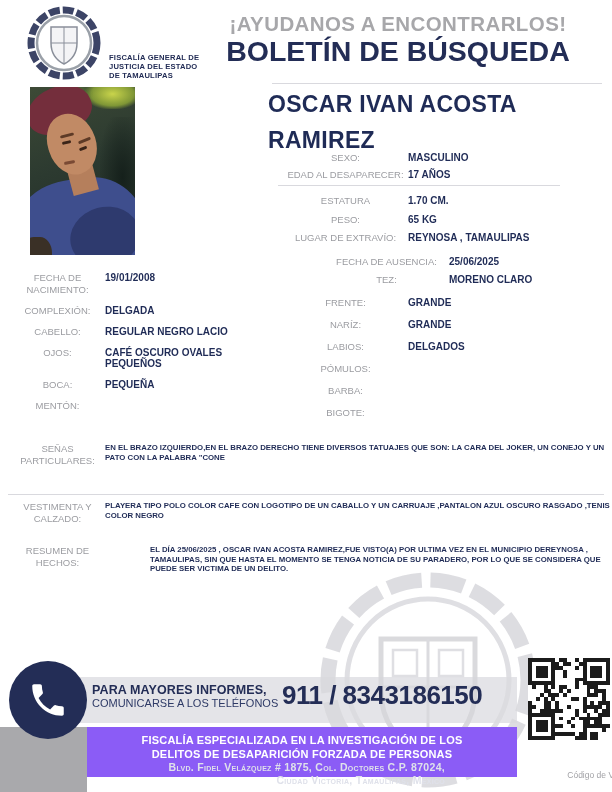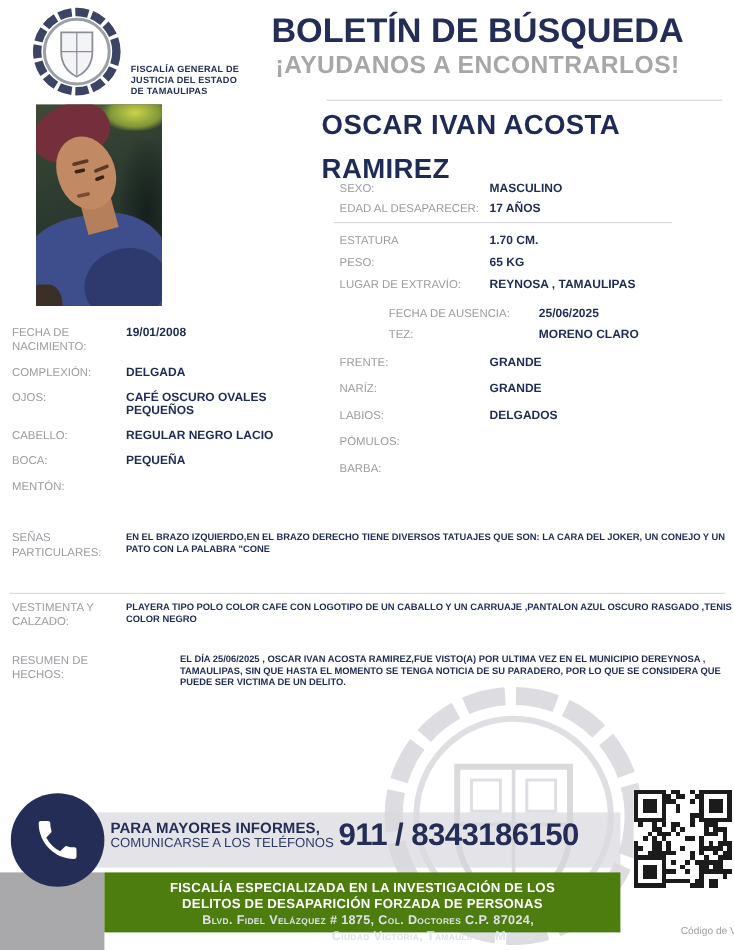--- a/index.html
+++ b/index.html
@@ -30,21 +30,21 @@
   .ph-neck{position:absolute;left:40px;top:80px;width:26px;height:26px;background:#b57f5c;transform:rotate(-15deg);}
   .ph-shirt{position:absolute;left:-16px;top:92px;width:130px;height:110px;background:#3e4e8d;border-radius:45% 42% 20% 20%;transform:rotate(-10deg);}
   .ph-shirt-shadow{position:absolute;left:40px;top:120px;width:70px;height:60px;background:#2e3a6e;border-radius:50%;transform:rotate(-15deg);}
   .ph-arm{position:absolute;left:-8px;top:150px;width:30px;height:40px;background:#3a3026;border-radius:40%;}
   
   #person-name{position:absolute;left:268px;top:86px;width:338px;
                font-size:23px;line-height:36px;font-weight:700;color:#1f2b56;letter-spacing:.3px;}
   
   .fields{position:absolute;}
   .frow{display:flex;align-items:flex-start;}
-  .lbl{color:#9b9ca1;font-size:9.5px;line-height:11.5px;flex:none;}
+  .lbl{color:#9b9ca1;font-size:9.5px;line-height:11.5px;flex:none;text-align:center;}
   .val{color:#1f2b56;font-weight:700;font-size:10px;line-height:11.5px;}
   .rcol .lbl{width:125px;}
   .rcol .val{width:195px;}
   .lcol .lbl{width:95px;}
   .lcol .val{width:165px;}
   #grp-sexo .frow{margin-bottom:5.5px;}
   #grp-medidas .frow{margin-bottom:7px;}
   #grp-ausencia .frow{margin-bottom:6.5px;margin-left:41px;}
   #grp-rostro .frow{margin-bottom:10.5px;}
   #grp-left .frow{margin-bottom:9.5px;}
@@ -58,21 +58,21 @@
   
   #watermark{position:absolute;left:296px;top:547px;z-index:2;opacity:.9;}
   
   #info-strip{position:absolute;left:20px;top:677px;width:497px;height:46px;background:#e4e4e8;z-index:1;}
   #phone-circle{position:absolute;left:9px;top:661px;width:78px;height:78px;border-radius:50%;background:#232d56;z-index:4;
                 display:flex;align-items:center;justify-content:center;}
   #info-text{position:absolute;left:92px;top:683px;z-index:3;color:#232d56;}
   #info-line1{font-size:12.5px;font-weight:800;letter-spacing:.1px;line-height:14px;}
   #info-line2{font-size:11px;font-weight:400;line-height:13px;color:#2e3a66;}
   #phones{position:absolute;left:282px;top:680px;z-index:3;font-size:26px;font-weight:800;color:#232d56;letter-spacing:-.5px;white-space:nowrap;}
-  #navy-block{position:absolute;left:87px;top:727px;width:430px;height:50px;background:#4d7c0f;z-index:3;
+  #navy-block{position:absolute;left:87px;top:727px;width:430px;height:50px;background:#8b5cf6;z-index:3;
               color:#fff;padding-top:7px;box-sizing:border-box;}
   .nb-title{font-size:11px;font-weight:700;text-align:center;line-height:13.5px;letter-spacing:.2px;}
   .nb-addr{font-variant:small-caps;font-size:10.5px;font-weight:600;text-align:right;padding-right:72px;line-height:12.5px;color:#dfe1ea;letter-spacing:.3px;}
   #corner-gray{position:absolute;left:0;top:727px;width:87px;height:65px;background:#a9a9ac;z-index:2;}
   #qr{position:absolute;left:528px;top:658px;width:82px;height:82px;z-index:4;background:#fff;}
   #validation-label{position:absolute;left:517px;top:770px;width:90px;text-align:right;font-size:8.5px;color:#a2a2a6;z-index:4;margin-left:40px;}
 </style>
 </head>
 <body>
 
@@ -84,22 +84,22 @@
     <path d="M25 22 h26 v16 c0 12 -7 18 -13 21 c-6 -3 -13 -9 -13 -21 z" fill="#f4f4f6" stroke="#8a8f9a" stroke-width="1.5"></path>
     <line x1="25" y1="38" x2="51" y2="38" stroke="#8a8f9a" stroke-width="1"></line>
     <line x1="38" y1="22" x2="38" y2="58" stroke="#8a8f9a" stroke-width="1"></line>
   </svg>
   <div id="agency-lines">
     <div>FISCALÍA GENERAL DE</div>
     <div>JUSTICIA DEL ESTADO</div>
     <div>DE TAMAULIPAS</div>
   </div>
   <div id="title-block">
+    <div id="sub-title">¡AYUDANOS A ENCONTRARLOS!</div>
     <div id="main-title">BOLETÍN DE BÚSQUEDA</div>
-    <div id="sub-title">¡AYUDANOS A ENCONTRARLOS!</div>
   </div>
 
   <div class="divider" style="left:272px;top:83px;width:330px;"></div>
   <div class="divider" style="left:278px;top:185px;width:282px;"></div>
   <div class="divider" style="left:8px;top:494px;width:596px;"></div>
 
   <div id="photo">
     <div class="ph-foliage1"></div>
     <div class="ph-foliage2"></div>
     <div class="ph-dark"></div>
@@ -169,38 +169,42 @@
       <span class="val">DELGADOS</span>
     </div>
     <div class="frow">
       <span class="lbl">PÓMULOS:</span>
       <span class="val"></span>
     </div>
     <div class="frow">
       <span class="lbl">BARBA:</span>
       <span class="val"></span>
     </div>
+    <div class="frow">
+      <span class="lbl">BIGOTE:</span>
+      <span class="val"></span>
+    </div>
   </div>
 
   <div id="grp-left" class="fields lcol" style="left:10px;top:272px;width:262px;">
     <div class="frow">
       <span class="lbl">FECHA DE NACIMIENTO:</span>
       <span class="val">19/01/2008</span>
     </div>
     <div class="frow">
       <span class="lbl">COMPLEXIÓN:</span>
       <span class="val">DELGADA</span>
     </div>
     <div class="frow">
+      <span class="lbl">CABELLO:</span>
+      <span class="val">REGULAR NEGRO LACIO</span>
+    </div>
+    <div class="frow">
       <span class="lbl">OJOS:</span>
       <span class="val">CAFÉ OSCURO OVALES PEQUEÑOS</span>
-    </div>
-    <div class="frow">
-      <span class="lbl">CABELLO:</span>
-      <span class="val">REGULAR NEGRO LACIO</span>
     </div>
     <div class="frow">
       <span class="lbl">BOCA:</span>
       <span class="val">PEQUEÑA</span>
     </div>
     <div class="frow">
       <span class="lbl">MENTÓN:</span>
       <span class="val"></span>
     </div>
   </div>

